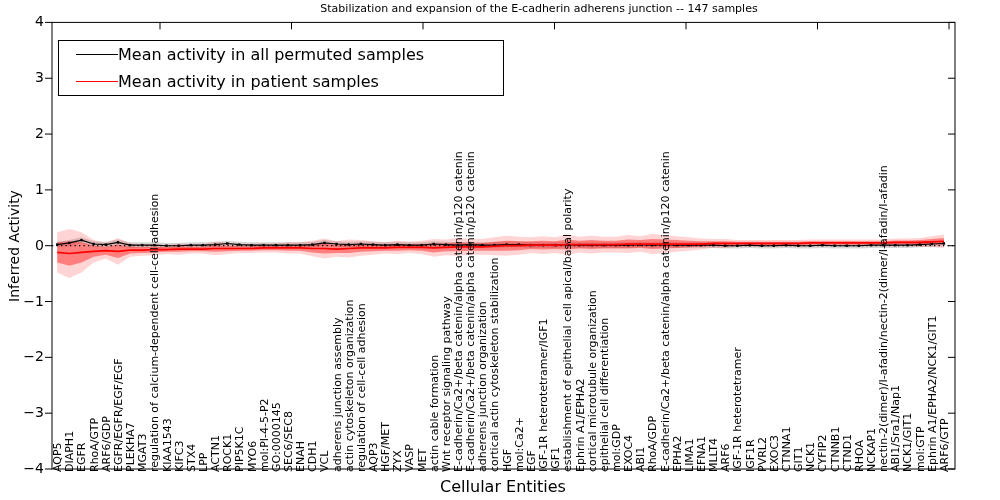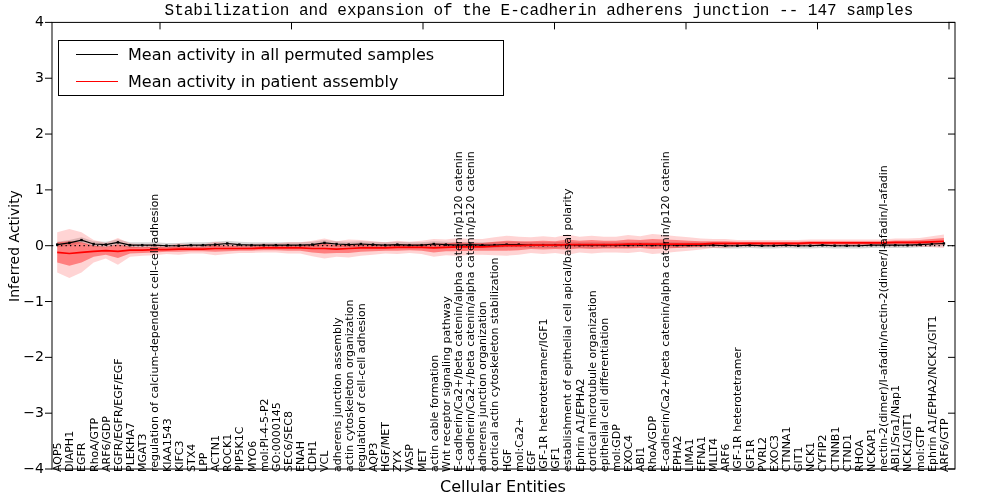--- a/index.html
+++ b/index.html
@@ -2,39 +2,39 @@
 <html><head>
 <meta charset="utf-8">
 <style>
   html,body{margin:0;padding:0;background:#ffffff;}
   #figure{
     position:relative;width:1000px;height:500px;background:#ffffff;
     font-family:"DejaVu Sans","Liberation Sans",sans-serif;color:#000;overflow:hidden;
   }
   #title{
     position:absolute;top:2px;left:0;right:0;text-align:center;padding-left:78px;
-    font-size:16px;white-space:nowrap;font-family:Liberation Mono, monospace;
+    font-size:11px;white-space:nowrap;
   }
   #ylabel{
     position:absolute;left:14px;top:246px;transform:translate(-50%,-50%) rotate(-90deg);
     font-size:14px;white-space:nowrap;
   }
   #xlabel{
     position:absolute;left:0;right:0;top:477px;text-align:center;padding-left:6px;
     font-size:16px;
   }
   #plot-svg{position:absolute;left:0;top:0;}
   #legend{
     position:absolute;left:58px;top:40px;width:446px;height:56px;
     background:#ffffff;border:1px solid #000;box-sizing:border-box;
     display:flex;flex-direction:column;justify-content:space-evenly;
   }
   .legend-row{display:flex;align-items:center;height:26px;}
   .legend-line{width:42px;height:0;border-top:1.6px solid #000;margin-left:17px;flex:none;}
-  .legend-label{margin-left:10px;font-size:16px;white-space:nowrap;}
+  .legend-label{font-size:16px;white-space:nowrap;}
   .ytick-label{
     position:absolute;width:38px;text-align:right;font-size:14px;left:6px;
     transform:translateY(-9px);
   }
 </style>
 </head>
 <body>
 
 <div id="figure">
 
@@ -226,21 +226,21 @@
   <div id="ylabel">Inferred Activity</div>
   <div id="xlabel">Cellular Entities</div>
 
   <div id="legend">
     <div class="legend-row">
       <span class="legend-line" style="border-top-color:#000000"></span>
       <span class="legend-label">Mean activity in all permuted samples</span>
     </div>
     <div class="legend-row">
       <span class="legend-line" style="border-top-color:#ff0000"></span>
-      <span class="legend-label">Mean activity in patient assembly</span>
+      <span class="legend-label">Mean activity in patient samples</span>
     </div>
   </div>
 
   <div id="yticks">
       <div class="ytick-label" style="top: 22.4px;">4</div>
       <div class="ytick-label" style="top: 78.225px;">3</div>
       <div class="ytick-label" style="top: 134.05px;">2</div>
       <div class="ytick-label" style="top: 189.875px;">1</div>
       <div class="ytick-label" style="top: 245.7px;">0</div>
       <div class="ytick-label" style="top: 301.525px;">−1</div>

